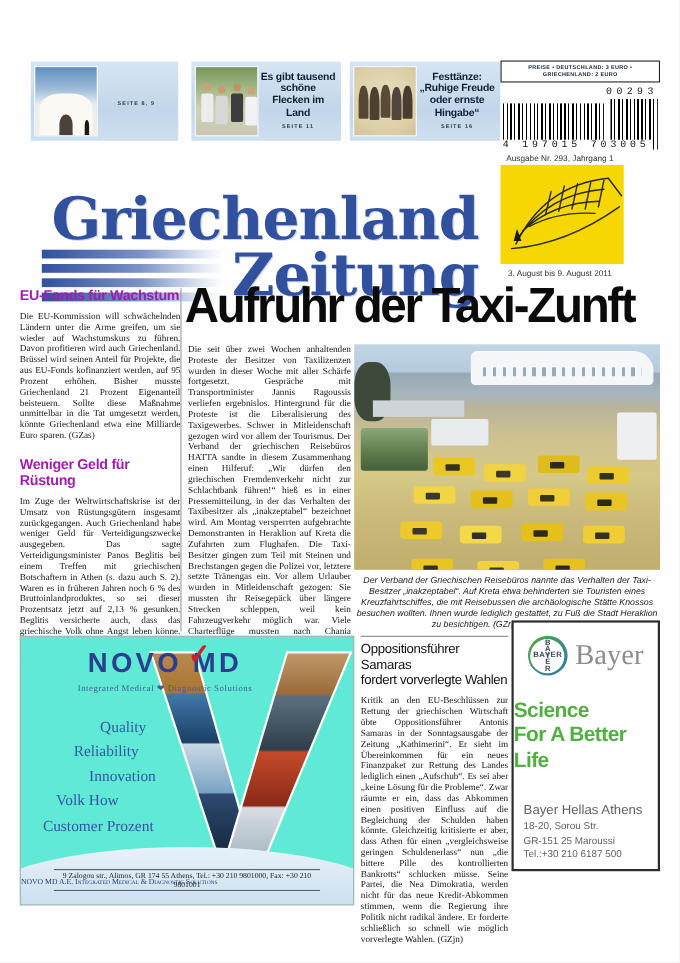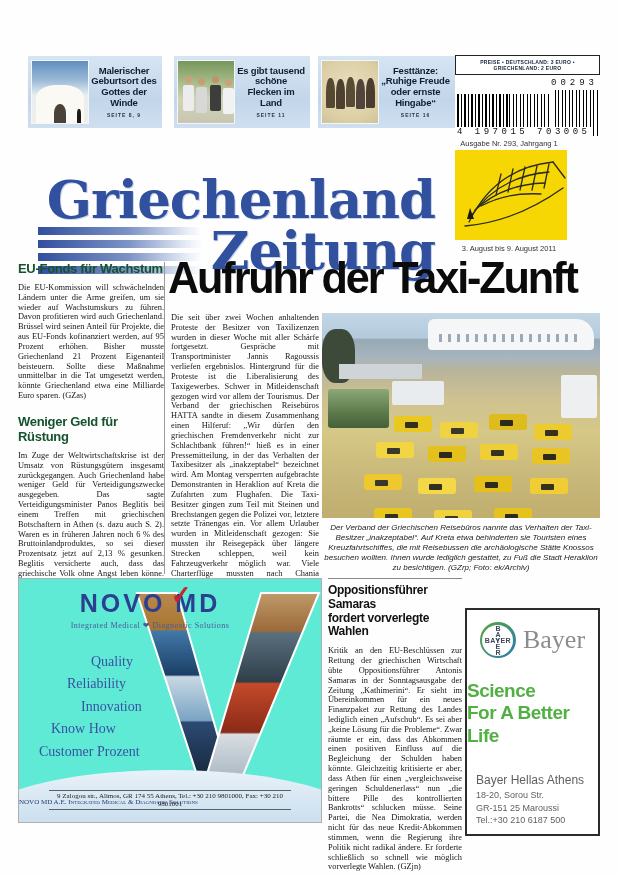--- a/index.html
+++ b/index.html
@@ -32,54 +32,54 @@
   .mast .row2{display:flex;align-items:center;justify-content:flex-end;margin-top:-4px;}
   .stripes{width:170px;margin-right:8px;}
   .stripes div{height:8px;margin:5px 0;background:linear-gradient(90deg,#31509e 0%,#7d93c6 55%,#e7ecf6 90%,#fff 100%);}
   .mast .line2{font-size:53px;line-height:1.0;letter-spacing:-1px;text-shadow:1px 1px 0 #c9d2e8;}
   .logobox{position:absolute;left:455px;top:150px;width:112px;height:90px;background:#f6d703;}
   
   .headline{position:absolute;left:168px;top:252px;width:440px;font-size:45px;font-weight:bold;color:#0b0b0b;
             letter-spacing:-2.2px;transform:scaleX(.96);transform-origin:left top;white-space:nowrap;}
   .lcol{position:absolute;left:18px;top:261px;width:146px;}
   .vrule{position:absolute;left:164px;top:262px;width:1px;height:312px;background:#9a9a9a;}
-  h3.arthead{font-size:13px;font-weight:bold;margin:0 0 7px 0;letter-spacing:-0.3px;color:#14532d;font-family:"Liberation Sans",sans-serif;}
+  h3.arthead{font-size:13px;font-weight:bold;margin:0 0 7px 0;letter-spacing:-0.3px;color:#a21caf;font-family:"Liberation Sans",sans-serif;}
   .body{font-family:"Liberation Serif",serif;font-size:8.4px;line-height:1.17;text-align:justify;color:#151515;margin:0;}
   .lcol .a2{margin-top:13px;}
   .maincol{position:absolute;left:171px;top:313px;width:148px;}
   .cont{font-family:"Liberation Serif",serif;font-size:8.4px;font-style:italic;text-align:right;margin-top:2px;}
   
   .photo{position:absolute;left:322px;top:313px;width:278px;height:205px;overflow:hidden;
      background:linear-gradient(180deg,#c2d6e4 0%,#b4cadd 12%,#97a9b5 13%,#a8b5bd 22%,#b8b49b 28%,#cfc291 42%,#d6c887 58%,#c9b97a 78%,#bfae6e 100%);}
   .caption{position:absolute;left:322px;top:523px;width:278px;font-size:8px;font-style:italic;text-align:center;
            line-height:1.25;color:#1c1c1c;}
   .midrule{position:absolute;left:328px;top:578px;width:134px;height:1px;background:#888;}
   
   .samaras{position:absolute;left:328px;top:584px;width:134px;}
-  .samaras h3{font-size:12px;font-weight:bold;line-height:1.15;margin:0 0 7px 0;white-space:pre-line;letter-spacing:-0.3px;}
+  .samaras h3{font-size:12px;font-weight:normal;line-height:1.15;margin:0 0 7px 0;white-space:pre-line;letter-spacing:-0.3px;}
   
   .novo{position:absolute;left:18px;top:578px;width:302px;height:243px;border:1px solid #b0b0b0;background:#5eead4;overflow:hidden;}
   .novo-logo{position:absolute;top:10px;left:0;right:40px;text-align:center;color:#2b3f8f;font-weight:bold;
              font-size:25px;letter-spacing:3px;font-family:"Liberation Sans",sans-serif;}
   .novo-check{position:absolute;top:2px;left:152px;color:#cc2229;font-size:24px;font-weight:bold;transform:scaleY(1.1);}
   .novo-sub{position:absolute;top:42px;left:0;right:40px;text-align:center;font-family:"Liberation Serif",serif;
             font-size:8px;color:#4a5a96;letter-spacing:.5px;}
   .novo-vals{position:absolute;top:72px;left:20px;font-family:"Liberation Serif",serif;font-size:14px;color:#3953a4;line-height:1.6;}
   .novo-vals div:nth-child(1){margin-left:52px;}
   .novo-vals div:nth-child(2){margin-left:28px;}
   .novo-vals div:nth-child(3){margin-left:42px;}
   .novo-vals div:nth-child(4){margin-left:12px;}
   .novo-swoosh{position:absolute;left:-40px;right:-40px;bottom:-48px;height:100px;border-radius:50%;
                background:linear-gradient(180deg,#e8f1f8 0%,#c7ddee 60%,#b5d0e6 100%);}
   .novo-f1{position:absolute;bottom:16px;left:0;right:0;text-align:left;font-family:Liberation Serif, serif;
            font-size:7px;color:#23406e;font-variant:small-caps;}
   .novo-f2{position:absolute;bottom:12px;left:30px;right:30px;text-align:center;font-family:"Liberation Serif",serif;
            font-size:7px;color:#1a1a1a;border-top:1px solid #56636e;border-bottom:1px solid #56636e;padding:1px 0;}
   
-  .bayer{position:absolute;left:465px;top:608px;width:135px;height:228px;border:2px solid #2c2c2c;background:#fff;box-sizing:border-box;}
+  .bayer{position:absolute;left:465px;top:564px;width:135px;height:228px;border:2px solid #2c2c2c;background:#fff;box-sizing:border-box;}
   .bayer-row{display:flex;align-items:center;justify-content:center;gap:7px;margin-top:12px;}
   .bcross{position:relative;width:36px;height:36px;border-radius:50%;background:linear-gradient(135deg,#57a83b,#2a79b5);}
   .bcross .inner{position:absolute;inset:2.5px;background:#fff;border-radius:50%;}
   .bcross .h{position:absolute;top:50%;left:50%;transform:translate(-50%,-50%);font-size:7px;font-weight:bold;color:#3a4a5a;letter-spacing:.5px;}
   .bcross .v{position:absolute;top:50%;left:50%;transform:translate(-50%,-50%);font-size:7px;font-weight:bold;color:#3a4a5a;
              writing-mode:vertical-lr;text-orientation:upright;letter-spacing:-1px;}
   .bayer-word{font-family:"Liberation Serif",serif;font-size:26px;color:#8c8c8c;}
   .bayer-slogan{margin-top:22px;text-align:left;font-size:19px;font-weight:bold;color:#52b043;line-height:1.18;white-space:pre-line;letter-spacing:-0.5px;}
   .bayer-co{margin:26px 0 2px 9px;font-size:12px;color:#5f5f5f;}
   .bayer-addr{margin-left:9px;font-size:9px;color:#5f5f5f;line-height:1.4;}
@@ -90,21 +90,20 @@
 
 <div class="page">
 
   <div class="teaser" style="left:28px;width:134px;">
     <div class="timg t1">
       <div class="abs" style="bottom:0;left:8%;width:84%;height:62%;background:#faf9f4;border-radius:42% 42% 0 0/34% 34% 0 0;"></div>
       <div class="abs" style="bottom:0;left:40%;width:20%;height:30%;background:#4a4238;border-radius:50% 50% 0 0;"></div>
       <div class="abs" style="bottom:0;right:12%;width:8%;height:22%;background:#1d1a16;border-radius:40% 40% 0 0;"></div>
     </div>
     <div class="ttext">
-      <div class="ttitle">Malerischer Geburtsort des Gottes der Winde</div>
       <div class="tpage">SEITE 8, 9</div>
     </div>
   </div>
 
   <div class="teaser" style="left:318px;width:137px;">
     <div class="timg t3">
       <div class="abs" style="left:7%;top:28%;width:9px;height:30px;background:#564733;border-radius:45% 45% 8% 8%;box-shadow:10px 1px 0 #4e4030,20px -1px 0 #5a4b36,30px 1px 0 #52443d,40px 0 0 #4a3c2e;"></div>
     </div>
     <div class="ttext">
       <div class="ttitle">Festtänze: „Ruhige Freude oder ernste Hingabe“</div>
@@ -230,21 +229,21 @@
       <polygon points="242,14 300,14 212,225 186,202" fill="url(#vb)" stroke="#fff" stroke-width="2"></polygon>
     </svg>
     <div class="novo-swoosh"></div>
     <div class="novo-logo">NOVO MD</div>
     <div class="novo-check">✓</div>
     <div class="novo-sub">Integrated Medical ❤ Diagnostic Solutions</div>
     <div class="novo-vals">
       <div>Quality</div>
       <div>Reliability</div>
       <div>Innovation</div>
-      <div>Know How</div>
+      <div>Volk How</div>
       <div>Customer Prozent</div>
     </div>
     <div class="novo-f1">NOVO MD A.E. Integrated Medical &amp; Diagnostic Solutions</div>
     <div class="novo-f2">9 Zalogou str., Alimos, GR 174 55 Athens, Tel.: +30 210 9801000, Fax: +30 210 9801001</div>
   </div>
 
   <div class="bayer">
     <div class="bayer-row">
       <div class="bcross">
         <div class="inner"></div>

